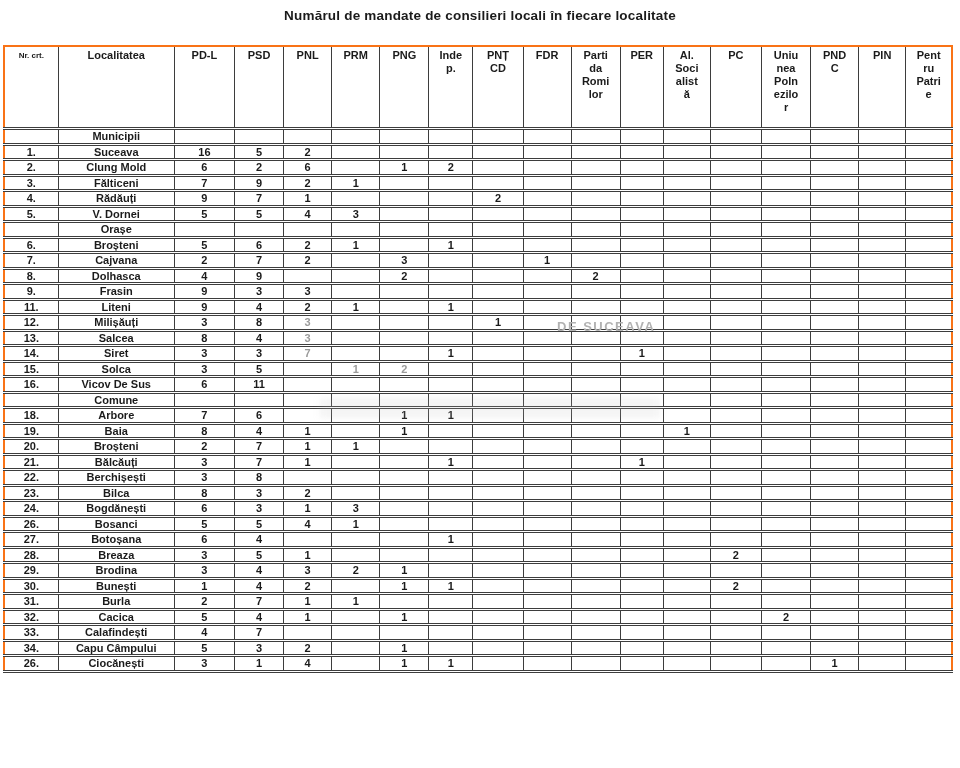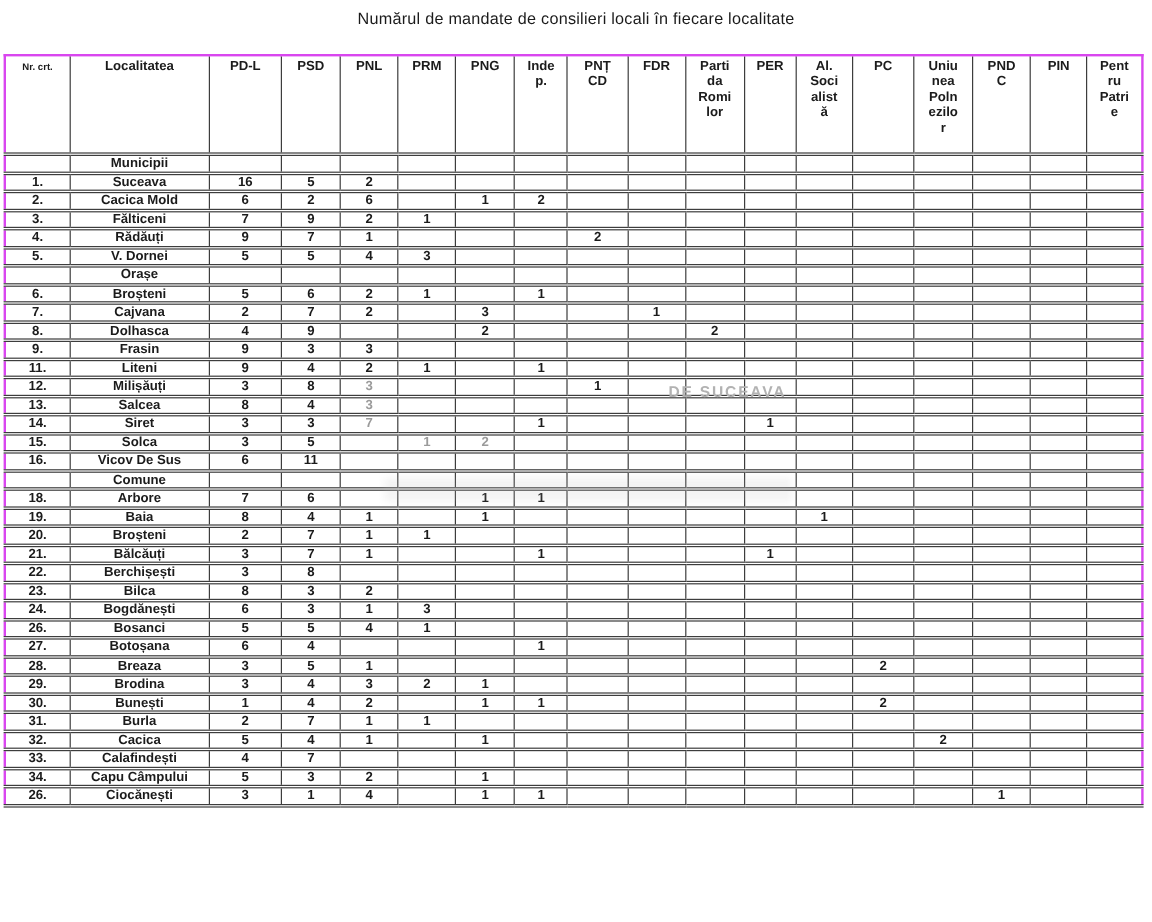--- a/index.html
+++ b/index.html
@@ -11,32 +11,32 @@
     overflow: hidden;
     font-family: "Liberation Sans", sans-serif;
   }
   .title {
     position: absolute;
     top: 8px;
     left: 0;
     width: 960px;
     text-align: center;
     font-size: 13.5px;
-    font-weight: normal;
+    font-weight: bold;
     color: #1b1b1b;
     letter-spacing: 0.2px;
   }
   table.mandates {
     position: absolute;
     left: 3px;
     top: 45px;
     width: 950px;
     table-layout: fixed;
     border-collapse: collapse;
-    border: 2px solid #d946ef;
+    border: 2px solid #f97316;
   }
   th, td {
     border: 1px solid #3d3d3d;
     border-bottom: 3px double #3d3d3d;
     text-align: center;
     color: #1b1b1b;
     overflow: hidden;
     padding: 0 1px;
   }
   th {
@@ -181,21 +181,21 @@
           <td></td>
           <td></td>
           <td></td>
           <td></td>
           <td></td>
           <td></td>
           <td></td>
         </tr>
         <tr>
           <td>2.</td>
-          <td>Cacica Mold</td>
+          <td>Clung Mold</td>
           <td>6</td>
           <td>2</td>
           <td>6</td>
           <td></td>
           <td>1</td>
           <td>2</td>
           <td></td>
           <td></td>
           <td></td>
           <td></td>

